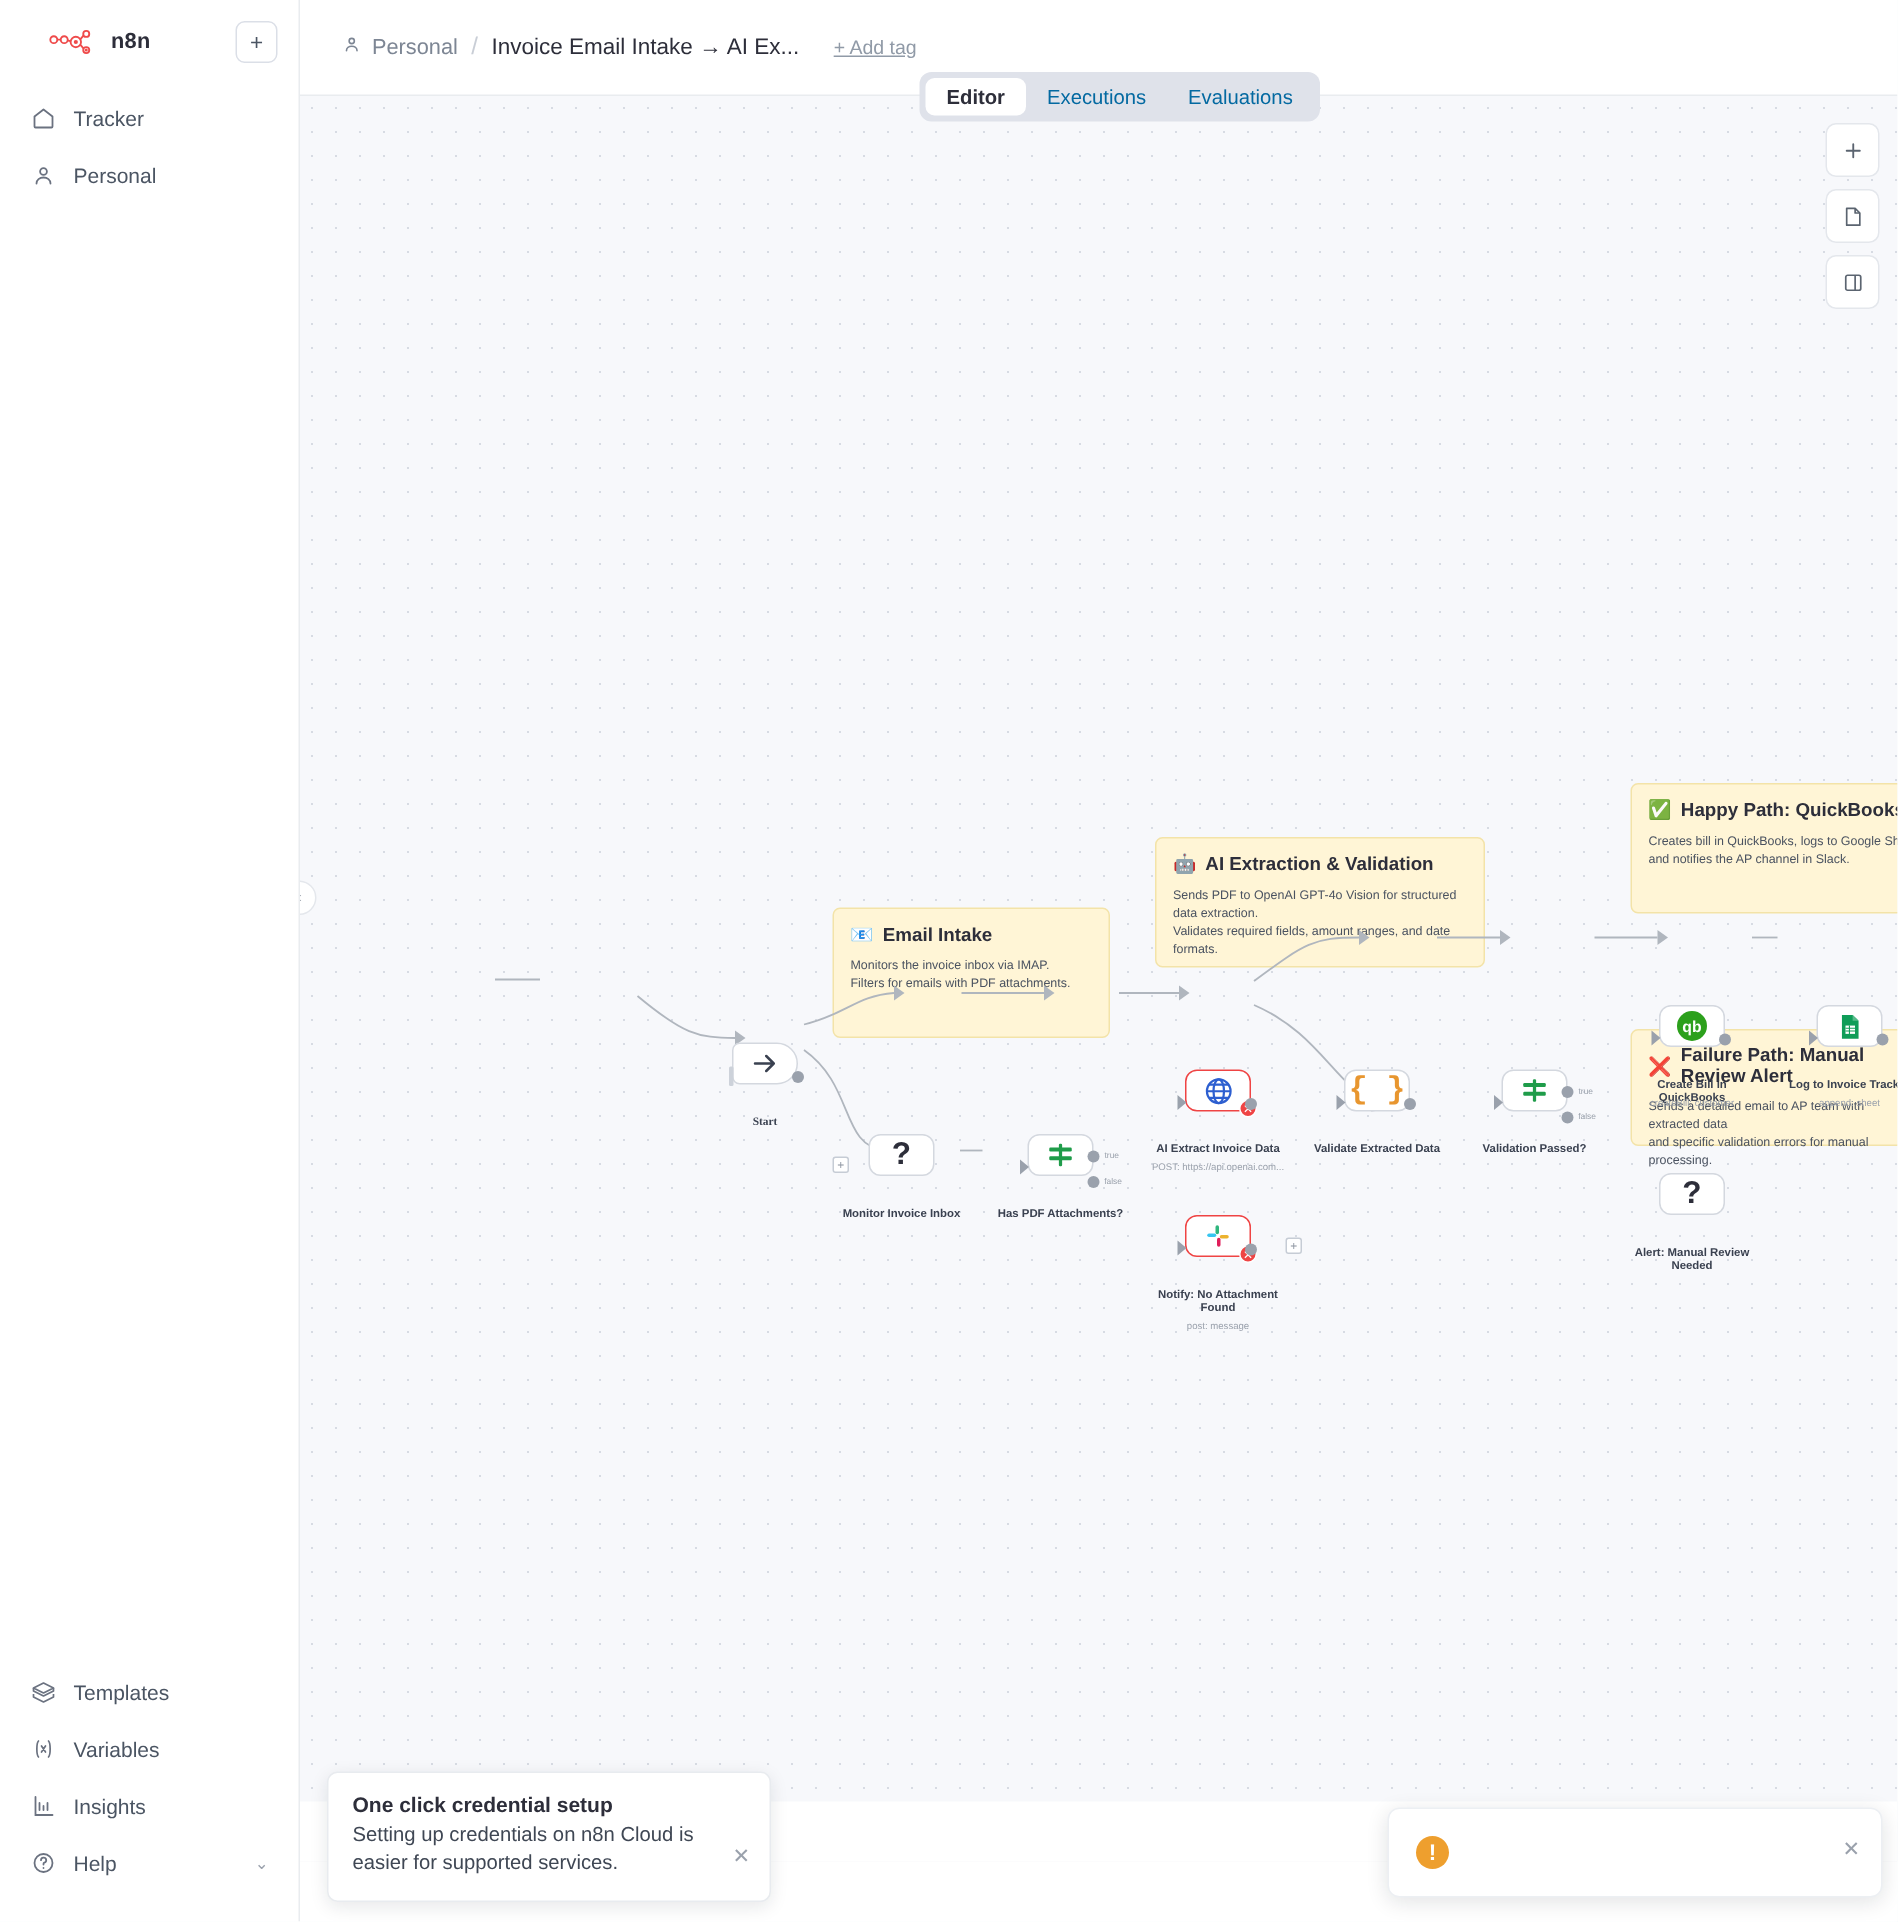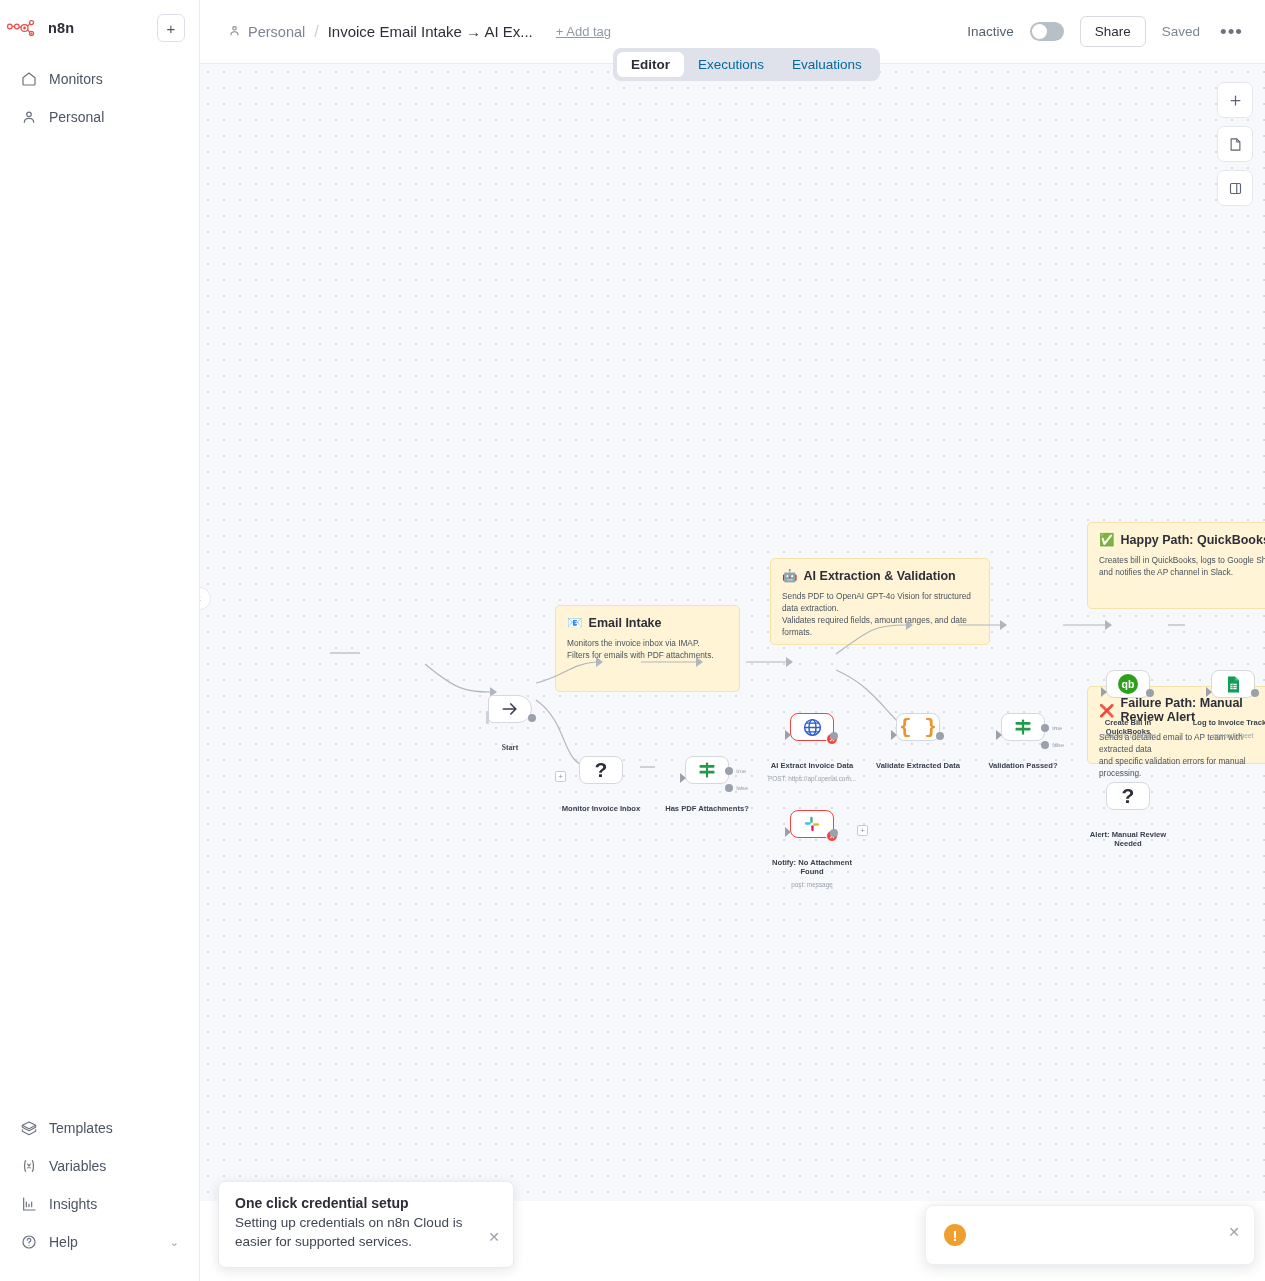--- a/index.html
+++ b/index.html
@@ -12,21 +12,21 @@
   #app { position: relative; width: 1265px; height: 1281px; display: flex; }
 
   
   .sidebar {
     width: 200px; height: 1281px;
     background: #fff;
     border-right: 1px solid #e9ecef;
     display: flex; flex-direction: column;
     position: relative; z-index: 30;
   }
-  .sidebar-top { padding: 14px 14px 6px 2px; display: flex; align-items: center; justify-content: space-between; }
+  .sidebar-top { padding: 14px 14px 6px 28px; display: flex; align-items: center; justify-content: space-between; }
   .logo-wrap { display: flex; align-items: center; gap: 8px; padding-left: 4px; }
   .logo-mark { width: 34px; height: 20px; display:block; }
   .logo-text { font-size: 14.5px; font-weight: 700; color: #2d2e3a; letter-spacing: .2px; }
   .plus-btn {
     width: 28px; height: 28px; border: 1px solid #dbdfe7; border-radius: 6px;
     background: #fff; display: flex; align-items: center; justify-content: center;
     color: #4b5563; font-size: 15px; cursor: pointer;
   }
   .nav-list { margin-top: 14px; display: flex; flex-direction: column; gap: 4px; padding: 0 10px; }
   .nav-item {
@@ -217,21 +217,21 @@
       <div class="plus-btn">+</div>
     </div>
 
     <nav class="nav-list">
       <div class="nav-item">
         <span class="nav-icon">
           <svg width="16" height="16" viewBox="0 0 24 24" fill="none" stroke="currentColor" stroke-width="1.8" stroke-linecap="round" stroke-linejoin="round">
               <path d="M3 10l9-7 9 7v10a1 1 0 0 1-1 1H4a1 1 0 0 1-1-1z"></path>
             </svg>
         </span>
-        <span>Monitors</span>
+        <span>Tracker</span>
       </div>
       <div class="nav-item">
         <span class="nav-icon">
           <svg width="16" height="16" viewBox="0 0 24 24" fill="none" stroke="currentColor" stroke-width="1.8" stroke-linecap="round">
               <circle cx="12" cy="8" r="3.4"></circle>
               <path d="M5 20c0-3.6 3.1-6 7-6s7 2.4 7 6"></path>
             </svg>
         </span>
         <span>Personal</span>
       </div>
@@ -294,29 +294,20 @@
                 <path d="M5.5 20c0-3.4 3-5.6 6.5-5.6S18.5 16.6 18.5 20"></path>
               </svg>
           </span>
           <span>Personal</span>
         </span>
         <span class="bc-sep">/</span>
         <span class="bc-title">Invoice Email Intake → AI Ex...</span>
         <span class="add-tag">+ Add tag</span>
       </div>
 
-      <div class="top-right">
-        <span class="inactive-label">Inactive</span>
-        <div class="toggle">
-            <div class="knob"></div>
-          </div>
-        <button class="share-btn">Share</button>
-        <span class="saved-label">Saved</span>
-        <span class="dots-btn">•••</span>
-      </div>
     </header>
 
     <div class="tab-pill">
       <div class="tab active">Editor</div>
       <div class="tab">Executions</div>
       <div class="tab">Evaluations</div>
     </div>
 
     <div class="canvas">
 

